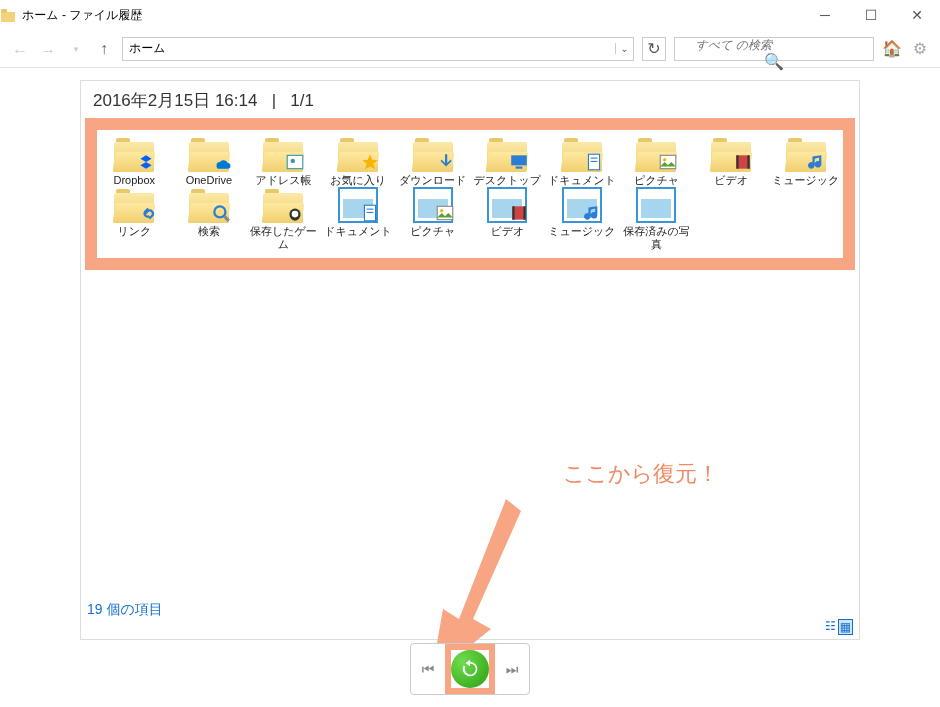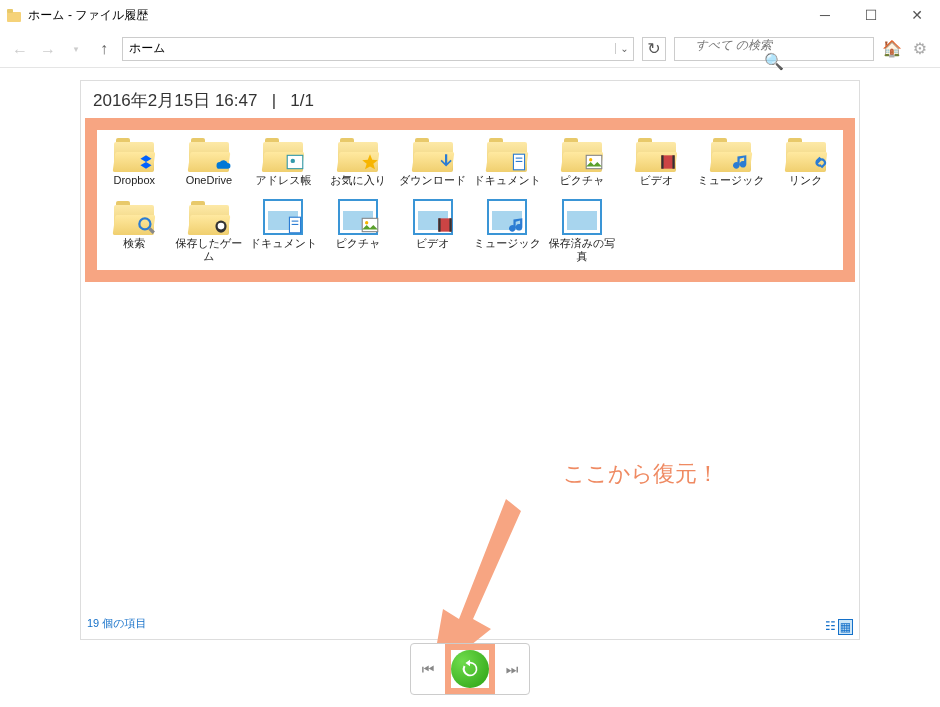--- a/index.html
+++ b/index.html
@@ -1,42 +1,42 @@
 <!DOCTYPE html>
 <html><head>
 <meta charset="utf-8">
 <style>
   * { box-sizing: border-box; margin: 0; padding: 0; font-family: "Yu Gothic UI", Meiryo, sans-serif; }
   body { width: 940px; height: 707px; background: #fff; position: relative; overflow: hidden; }
-  .titlebar { height: 30px; display: flex; align-items: center; font-size: 12px; padding-left: 6px; }
+  .titlebar { height: 30px; display: flex; align-items: center; font-size: 12px; padding-left: 0; }
   .titlebar .icon { width: 16px; height: 16px; margin-right: 6px; }
   .win-controls { position: absolute; right: 0; top: 0; display: flex; }
   .win-controls > div { width: 46px; height: 30px; display: flex; align-items: center; justify-content: center; color: #555; font-size: 14px; }
   .toolbar { height: 38px; border-bottom: 1px solid #e5e5e5; display: flex; align-items: center; padding: 0 10px; gap: 8px; }
   .nav-btn { width: 20px; height: 20px; display: flex; align-items: center; justify-content: center; color: #666; }
   .nav-btn.disabled { color: #ccc; }
   .addressbox { flex: 1; display: flex; align-items: center; border: 1px solid #ccc; height: 24px; }
   .addr-input { flex: 1; border: none; padding: 0 6px; font-size: 12px; outline: none; }
   .addr-drop { width: 18px; text-align: center; color: #666; border-left: 1px solid #ccc; font-size: 10px; }
   .refresh { width: 24px; height: 24px; border: 1px solid #ccc; display: flex; align-items: center; justify-content: center; color: #555; }
   .searchbox { width: 200px; height: 24px; border: 1px solid #ccc; display: flex; align-items: center; flex-direction: column; }
   .search-input { flex: 1; border: none; padding: 0 6px; font-size: 12px; outline: none; color: #888; font-style: italic; }
   .side-btn { width: 20px; height: 20px; display: flex; align-items: center; justify-content: center; color: #aaa; }
 
   .content { position: relative; width: 780px; height: 560px; margin: 12px auto 0; border: 1px solid #ddd; background: #fff; }
   .datetime { padding: 8px 12px 6px; font-size: 17px; color: #333; }
   .highlight-box { border: 12px solid #f7a582; margin: 0 4px; padding: 6px 0; }
-  .grid { display: grid; grid-template-columns: repeat(10, 1fr); row-gap: 12px; }
+  .grid { display: grid; grid-template-columns: repeat(10, 1fr); row-gap: 0; }
   .item { text-align: center; font-size: 11px; color: #222; }
   .item .ic { width: 40px; height: 36px; margin: 0 auto 2px; position: relative; }
   .item .lbl { line-height: 1.2; }
   .annotation1 { color: #ef8a62; font-size: 26px; font-weight: bold; text-align: center; margin-top: 26px; letter-spacing: 1px; }
   .annotation2 { color: #ef8a62; font-size: 22px; font-weight: normal; text-align: center; position: absolute; right: 140px; top: 378px; }
   .arrow-svg { position: absolute; left: 330px; top: 408px; width: 120px; height: 190px; }
-  .status { position: absolute; bottom: 8px; left: 6px; font-size: 11px; color: #1470c9; }
+  .status { position: absolute; bottom: 20px; left: 6px; font-size: 14px; color: #1470c9; }
   .view-icons { position: absolute; bottom: 4px; right: 6px; color: #1470c9; font-size: 12px; display: flex; gap: 2px; }
   .view-icons .active { background:#cde6f7;border:1px solid #1470c9;padding:0 1px;}
   .player { position: absolute; left: 50%; transform: translateX(-50%); bottom: 12px; display: flex; align-items: center; }
   .player-frame { border: 1px solid #ccc; border-radius: 4px; display: flex; align-items: center; background: #fff; }
   .skip { width: 34px; height: 34px; display: flex; align-items: center; justify-content: center; color: #888; font-size: 14px; }
   .restore-wrap { border: 6px solid #f7a582; padding: 0; }
   .restore-btn { width: 38px; height: 38px; border-radius: 50%; background: radial-gradient(circle at 30% 30%, #6fdc4c, #2aa012); display: flex; align-items: center; justify-content: center; }
   .restore-btn svg { width: 22px; height: 22px; }
 
   
@@ -79,21 +79,21 @@
   <div class="searchbox">
     <input class="search-input" placeholder="すべて の検索" style="">
     <div style="width:22px;text-align:center;color:#888">🔍</div>
   </div>
   <div class="side-btn">🏠</div>
   <div class="side-btn">⚙</div>
 </div>
 
 <div class="content">
   <div class="datetime">
-    <span>2016年2月15日 16:47</span>
+    <span>2016年2月15日 16:14</span>
     &nbsp;&nbsp;<span>|</span>&nbsp;&nbsp;
     <span>1/1</span>
   </div>
 
   <div class="highlight-box">
     <div class="grid" id="grid">
         <div class="item">
           <div class="ic">
             <div class="folder open">
               <div class="tab"></div>
@@ -151,20 +151,34 @@
             <div class="folder open">
               <div class="tab"></div>
               <div class="body"></div>
               <div class="front"></div>
             </div>
             <div class="overlay"><svg width="20" height="20" viewBox="0 0 18 18">
                 <path d="M9 2v8l-3-3-1 1 5 5 5-5-1-1-3 3V2z" fill="#2b7cd3"></path>
               </svg></div>
           </div>
           <div class="lbl">ダウンロード</div>
+        </div>
+        <div class="item">
+          <div class="ic">
+            <div class="folder open">
+              <div class="tab"></div>
+              <div class="body"></div>
+              <div class="front"></div>
+            </div>
+            <div class="overlay"><svg width="20" height="20" viewBox="0 0 18 18">
+                <rect x="2" y="3" width="14" height="9" fill="#2b7cd3"></rect>
+                <rect x="6" y="13" width="6" height="2" fill="#2b7cd3"></rect>
+              </svg></div>
+          </div>
+          <div class="lbl">デスクトップ</div>
         </div>
         <div class="item">
           <div class="ic">
             <div class="folder open">
               <div class="tab"></div>
               <div class="body"></div>
               <div class="front"></div>
             </div>
             <div class="overlay"><svg width="20" height="20" viewBox="0 0 18 18">
                 <rect x="4" y="2" width="10" height="14" fill="#fff" stroke="#2b7cd3"></rect>

